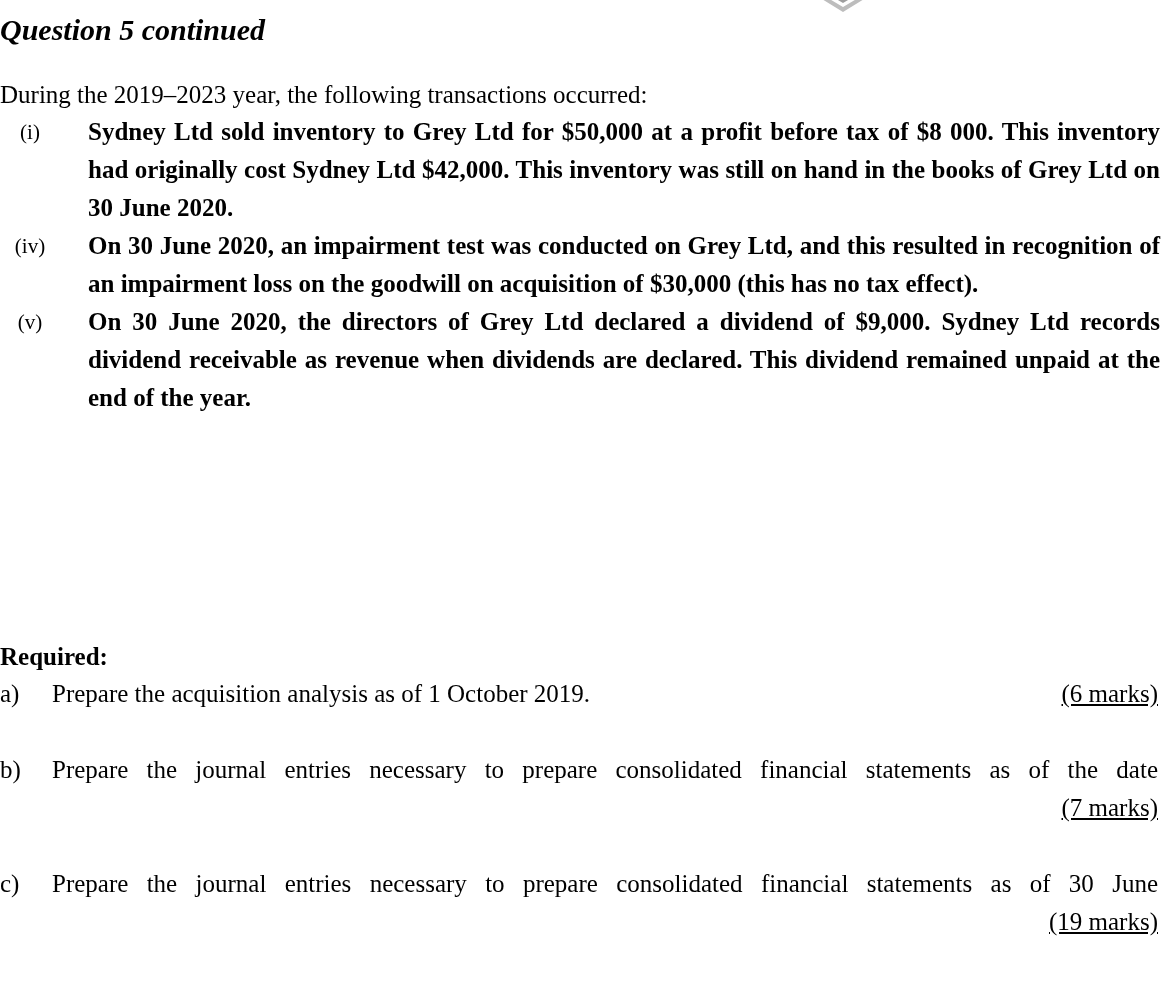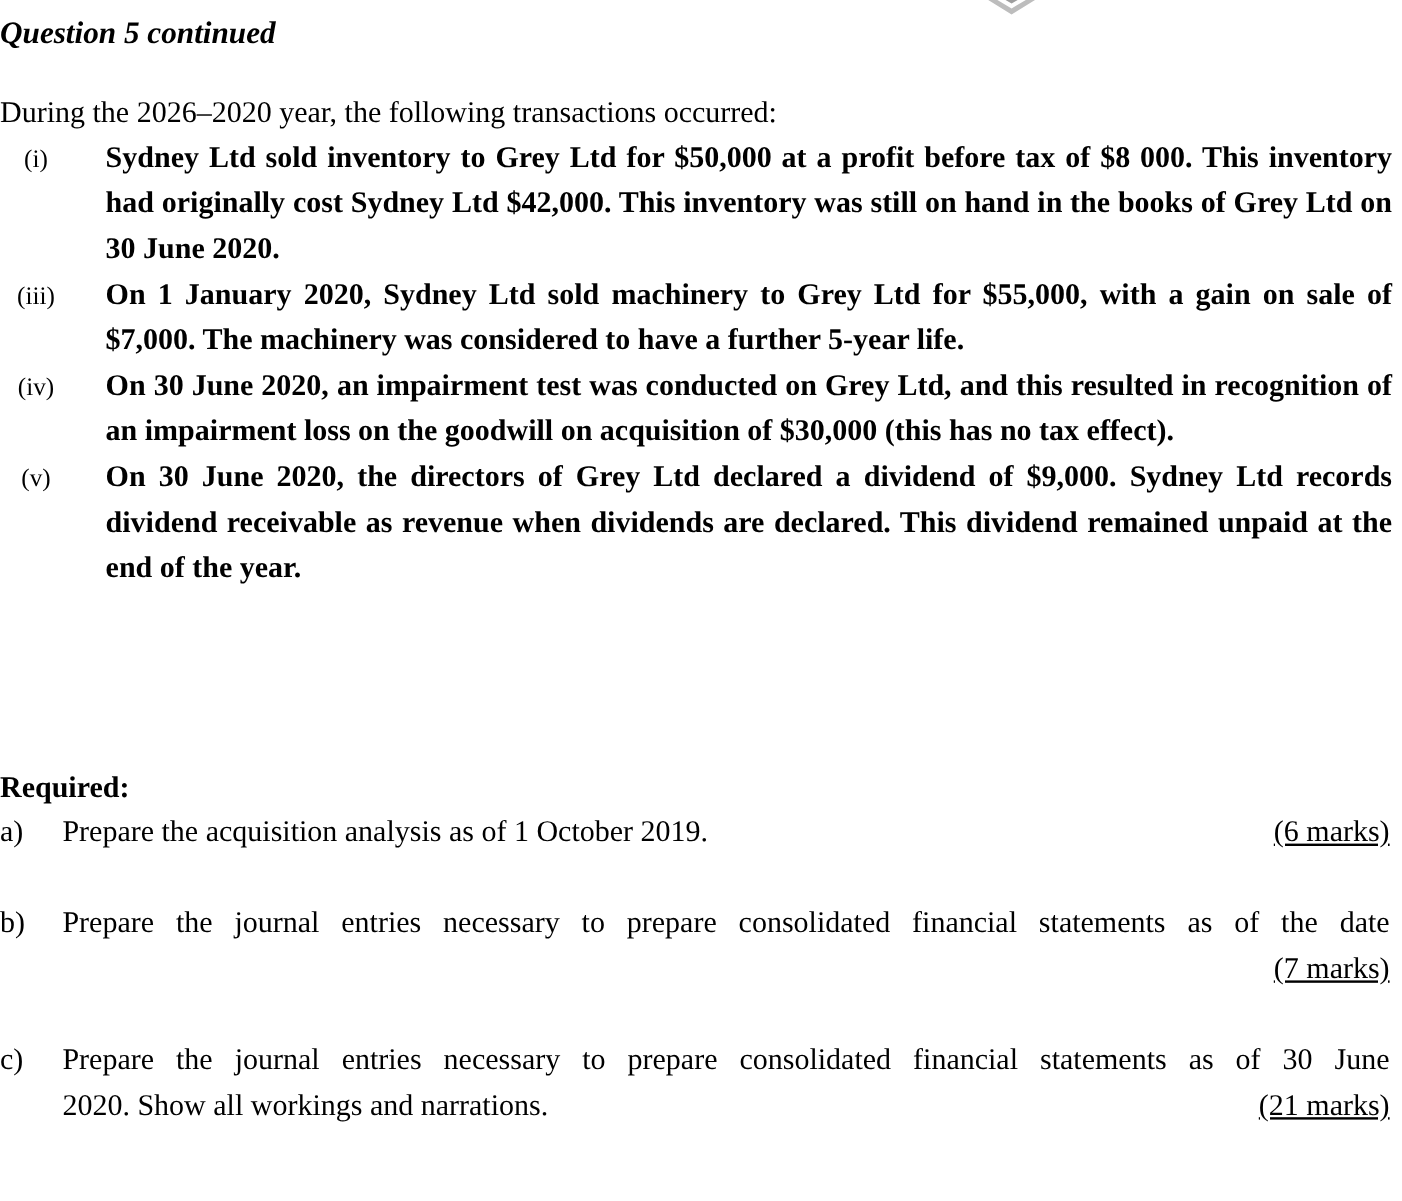--- a/index.html
+++ b/index.html
@@ -22,21 +22,21 @@
       top: -14px;
       width: 56px;
       height: 28px;
     }
     .heading {
       position: absolute;
       left: 0;
       top: 13px;
       font-style: italic;
       font-weight: bold;
-      font-size: 26px;
+      font-size: 30px;
       white-space: nowrap;
     }
     .intro {
       position: absolute;
       left: 0;
       top: 81px;
       white-space: nowrap;
     }
     .items {
       position: absolute;
@@ -97,30 +97,26 @@
 </head>
 <body>
 
 <svg class="chevron" viewBox="0 0 56 28">
   <polygon points="2,10 28,26 54,10 50,8 28,21 6,8" fill="#bdbdbd"></polygon>
   <polygon points="6,4 28,17 50,4 46,2 28,12 10,2" fill="#9e9e9e"></polygon>
 </svg>
 
 <div class="heading">Question 5 continued</div>
 
-<div class="intro">During the 2026–2020 year, the following transactions occurred:</div>
+<div class="intro">During the 2019–2023 year, the following transactions occurred:</div>
 
 <div class="items">
   <div class="item">
     <span class="num">(i)</span>
     <span class="text last-line">Sydney Ltd sold inventory to Grey Ltd for $50,000 at a profit before tax of $8 000. This inventory had originally cost Sydney Ltd $42,000. This inventory was still on hand in the books of Grey Ltd on 30 June 2020.</span>
-  </div>
-  <div class="item">
-    <span class="num">(iii)</span>
-    <span class="text last-line">On 1 January 2020, Sydney Ltd sold machinery to Grey Ltd for $55,000, with a gain on sale of $7,000. The machinery was considered to have a further 5-year life.</span>
   </div>
   <div class="item">
     <span class="num">(iv)</span>
     <span class="text last-line">On 30 June 2020, an impairment test was conducted on Grey Ltd, and this resulted in recognition of an impairment loss on the goodwill on acquisition of $30,000 (this has no tax effect).</span>
   </div>
   <div class="item">
     <span class="num">(v)</span>
     <span class="text last-line">On 30 June 2020, the directors of Grey Ltd declared a dividend of $9,000. Sydney Ltd records dividend receivable as revenue when dividends are declared. This dividend remained unpaid at the end of the year.</span>
   </div>
 </div>
@@ -140,16 +136,15 @@
   <div class="body" style="text-align-last: justify;">Prepare the journal entries necessary to prepare consolidated financial statements as of the date</div>
   <div class="body">
     <span class="marks">(7 marks)</span>
   </div>
 </div>
 
 <div class="req req-c">
   <span class="letter">c)</span>
   <div class="body" style="text-align-last: justify;">Prepare the journal entries necessary to prepare consolidated financial statements as of 30 June</div>
   <div class="body">
-    <span class="marks">(21 marks)</span>
-    <span>2020. Show all workings and narrations.</span>
+    <span class="marks">(19 marks)</span>
   </div>
 </div>
 
 </body></html>

